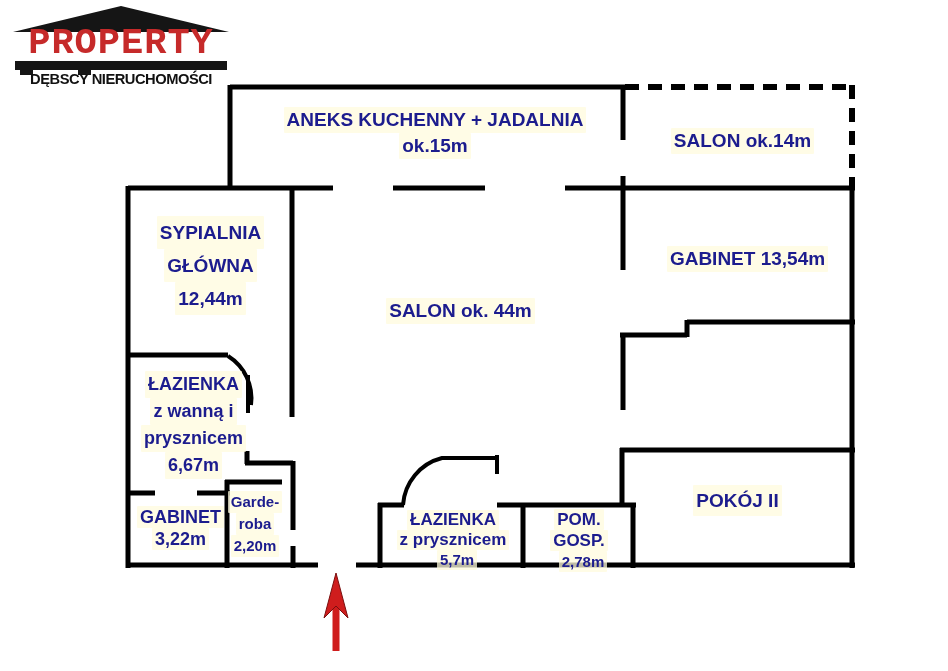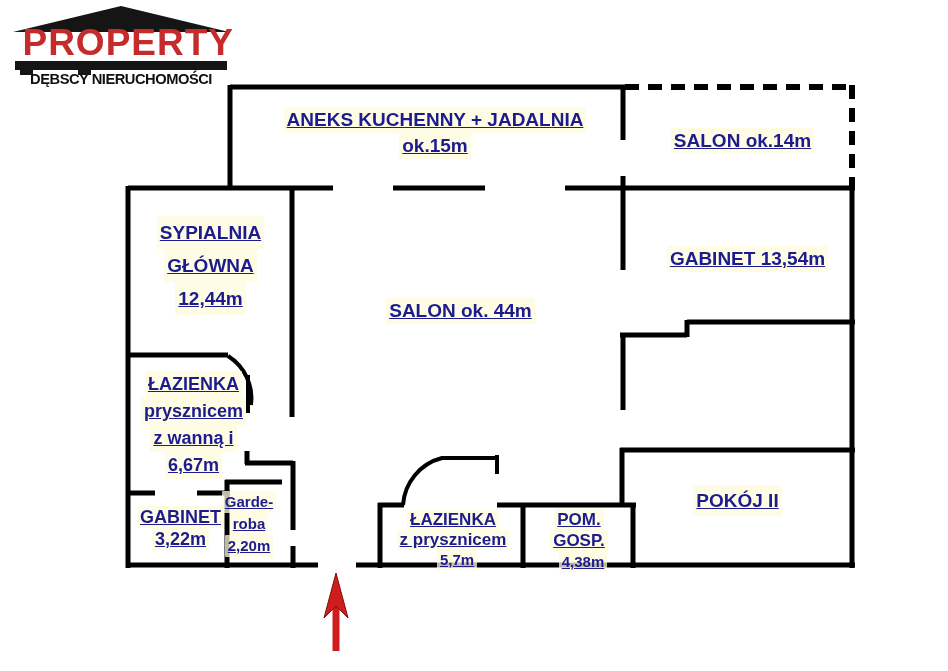--- a/index.html
+++ b/index.html
@@ -5,34 +5,34 @@
   html,body{margin:0;padding:0;background:#ffffff;}
   .stage{position:relative;width:948px;height:671px;background:#ffffff;overflow:hidden;
          font-family:"Liberation Sans","DejaVu Sans",sans-serif;}
   svg{position:absolute;left:0;top:0;}
 
   
   .logo{position:absolute;left:8px;top:4px;width:226px;height:84px;}
   .logo-roof{position:absolute;left:5px;top:2px;width:0;height:0;
              border-left:108px solid transparent;border-right:108px solid transparent;
              border-bottom:26px solid #151515;}
-  .logo-brand{position:absolute;left:0;top:20px;width:100%;text-align:right;
-              font-family:Liberation Sans, sans-serif;font-weight:bold;
+  .logo-brand{position:absolute;left:0;top:20px;width:100%;text-align:center;
+              font-family:Liberation Mono, monospace;font-weight:bold;
               font-size:37px;line-height:38px;color:#C62A2A;letter-spacing:1px;}
   .logo-bar{position:absolute;left:7px;top:57px;width:212px;height:9px;background:#151515;}
   .logo-foot{position:absolute;top:65px;width:13px;height:6px;background:#151515;}
   .logo-foot.f1{left:12px;} .logo-foot.f2{left:70px;}
   .logo-sub{position:absolute;left:0;top:66px;width:100%;text-align:center;
             font-weight:bold;font-size:15px;line-height:17px;color:#111111;
             letter-spacing:-0.5px;transform:scaleX(0.98);}
 
   
   .label{position:absolute;text-align:center;color:#1C1C8E;font-weight:bold;}
   .label .ln{line-height:var(--lh,26px);}
-  .label span{display:inline-block;background:rgba(255,251,222,0.75);padding:0 3px;border-radius:1px;text-decoration:underline;}
+  .label span{display:inline-block;background:rgba(255,251,222,0.75);padding:0 3px;border-radius:1px;}
   .fs19{font-size:19px;} .fs18{font-size:18px;} .fs17{font-size:17px;} .fs15{font-size:15px;}
   .sm{font-size:15px;padding-left:8px;}
 </style>
 </head>
 <body>
 
 <div class="stage">
 
   <svg width="948" height="671" viewBox="0 0 948 671">
 
@@ -113,41 +113,41 @@
     <div class="ln"><span>GABINET 13,54m</span></div>
   </div>
 
 
   <div class="label fs19" style="left:665px;top:485px;width:145px;--lh:31px">
     <div class="ln"><span>POKÓJ II</span></div>
   </div>
 
   <div class="label fs18" style="left:126px;top:371px;width:135px;--lh:27px">
     <div class="ln"><span>ŁAZIENKA</span></div>
+    <div class="ln"><span>z wanną i</span></div>
     <div class="ln"><span>prysznicem</span></div>
-    <div class="ln"><span>z wanną i</span></div>
     <div class="ln"><span>6,67m</span></div>
   </div>
 
   <div class="label fs18" style="left:128px;top:506px;width:105px;--lh:22px">
     <div class="ln"><span>GABINET</span></div>
     <div class="ln"><span>3,22m</span></div>
   </div>
 
-  <div class="label fs15" style="left:218px;top:491px;width:62px;--lh:22px">
+  <div class="label fs15" style="left:224px;top:491px;width:62px;--lh:22px">
     <div class="ln"><span>Garde-</span></div>
     <div class="ln"><span>roba</span></div>
     <div class="ln"><span>2,20m</span></div>
   </div>
 
   <div class="label fs17" style="left:383px;top:510px;width:140px;--lh:20px">
     <div class="ln"><span>ŁAZIENKA</span></div>
     <div class="ln"><span>z prysznicem</span></div>
     <div class="ln sm"><span>5,7m</span></div>
   </div>
 
   <div class="label fs17" style="left:537px;top:509px;width:84px;--lh:21px">
     <div class="ln"><span>POM.</span></div>
     <div class="ln"><span>GOSP.</span></div>
-    <div class="ln sm"><span>4,38m</span></div>
+    <div class="ln sm"><span>2,78m</span></div>
   </div>
 
 </div>
 
 </body></html>

